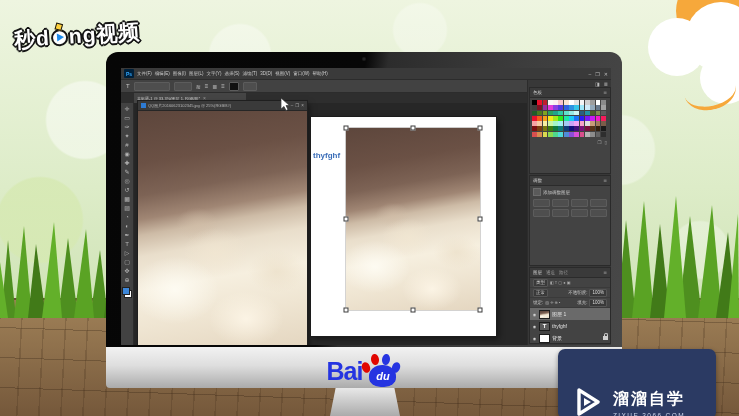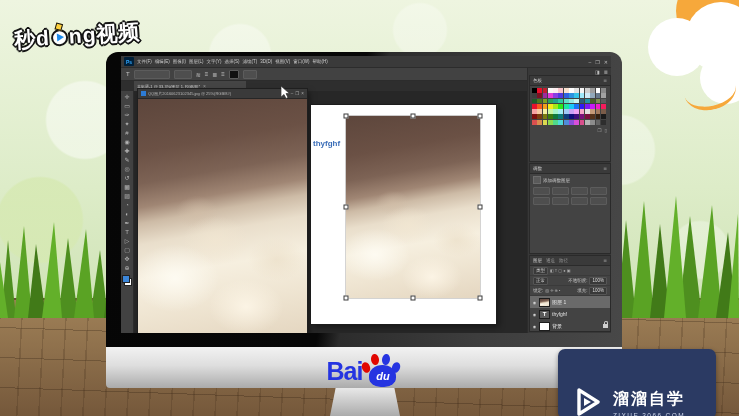--- a/index.html
+++ b/index.html
@@ -45,21 +45,21 @@
     background:linear-gradient(100deg,#060606 0%,#070707 46%,#2c2c2c 50%,#3d3d3d 74%,#484848 100%);}
   #webcam{position:absolute;left:50%;top:5px;width:4px;height:4px;margin-left:-2px;border-radius:50%;
     background:#2e2e2e;box-shadow:0 0 2px #000 inset;}
   #chin{position:absolute;left:0;top:295px;width:516px;height:41px;border-radius:0 0 4px 4px;
     background:linear-gradient(180deg,#f2f2f2 0%,#dedede 45%,#ababab 100%);
     display:flex;align-items:center;justify-content:center;}
   #stand{left:330px;top:388px;width:70px;height:28px;
     background:linear-gradient(180deg,#e8e8e8,#ababab);clip-path:polygon(8% 0,92% 0,100% 100%,0 100%);}
 
   
-  #screen{position:absolute;left:15px;top:4px;width:490px;height:277px;background:#3c3c3c;overflow:hidden;}
+  #screen{position:absolute;left:15px;top:16px;width:490px;height:277px;background:#3c3c3c;overflow:hidden;}
   #menubar{position:absolute;left:0;top:0;width:490px;height:12px;background:#3a3a3a;
     display:flex;align-items:center;gap:3px;padding:0 3px;box-sizing:border-box;border-bottom:1px solid #2c2c2c;}
   #psicon{width:10px;height:9px;background:#00203a;color:#31a8ff;font-size:5px;font-weight:bold;
     display:flex;align-items:center;justify-content:center;border-radius:1px;flex:0 0 auto;}
   .mitem{font-size:4.5px;color:#cfcfcf;white-space:nowrap;}
   #winctl{margin-left:auto;display:flex;gap:4px;font-size:5px;color:#bbb;}
   #optionsbar{position:absolute;left:0;top:12px;width:490px;height:13px;background:#424242;
     border-bottom:1px solid #2c2c2c;display:flex;align-items:center;gap:4px;padding:0 5px;box-sizing:border-box;}
   .ochip{height:7px;background:#4e4e4e;border:1px solid #5c5c5c;border-radius:1px;}
   .oglyph{font-size:6px;color:#c5c5c5;}

